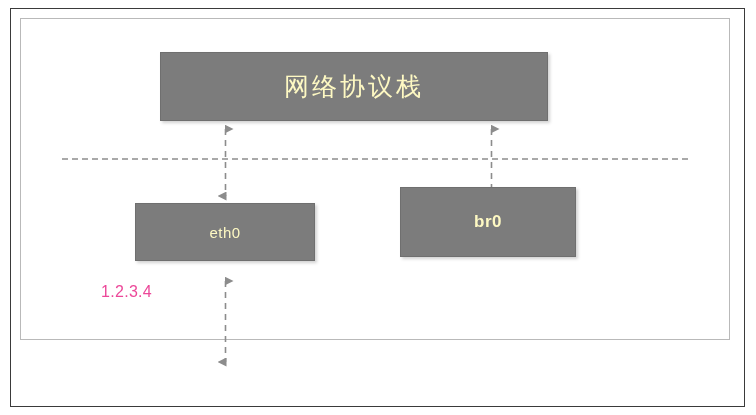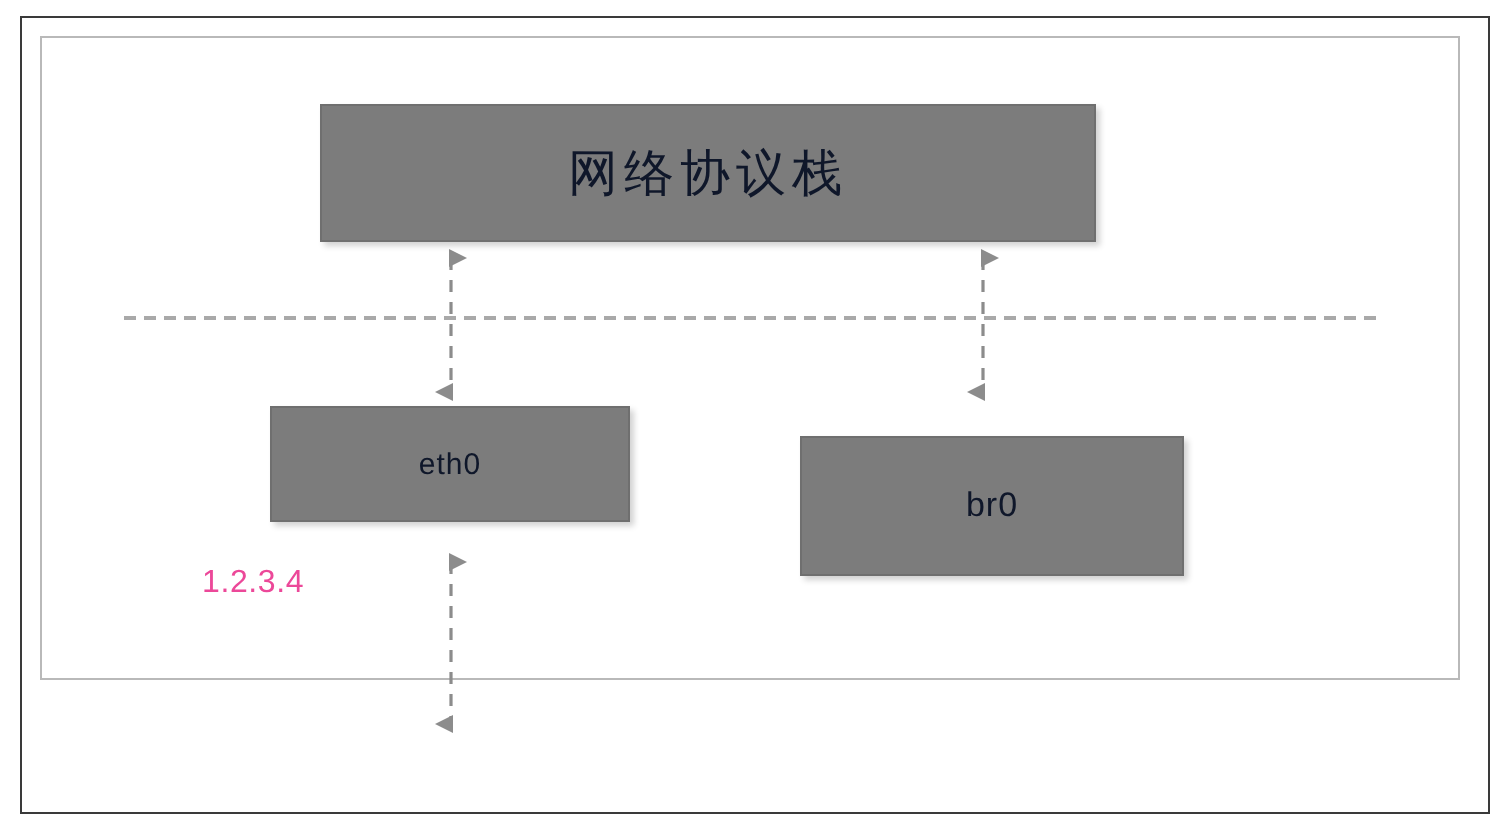--- a/index.html
+++ b/index.html
@@ -48,21 +48,21 @@
   
   .node-box {
     position: absolute;
     background: #7c7c7c;
     border: 1px solid #6f6f6f;
     box-sizing: border-box;
     box-shadow: 2px 2px 3px rgba(0,0,0,0.18);
     display: flex;
     align-items: center;
     justify-content: center;
-    color: #0f172a;
+    color: #fef9c3;
     letter-spacing: 0.5px;
   }
 
   .node-stack {
     left: 160px;
     top: 52px;
     width: 388px;
     height: 69px;
     font-size: 25px;
     font-family: "DejaVu Serif", "Liberation Serif", serif;
@@ -72,24 +72,25 @@
   .node-eth0 {
     left: 135px;
     top: 203px;
     width: 180px;
     height: 58px;
     font-size: 15px;
   }
 
   .node-br0 {
     left: 400px;
-    top: 218px;
-    width: 192px;
+    top: 187px;
+    width: 176px;
     height: 70px;
     font-size: 17px;
+    font-weight: bold;
   }
 
   
   .boundary-line {
     position: absolute;
     left: 62px;
     top: 158px;
     width: 626px;
     height: 0;
     border-top: 2px dashed #a9a9a9;

